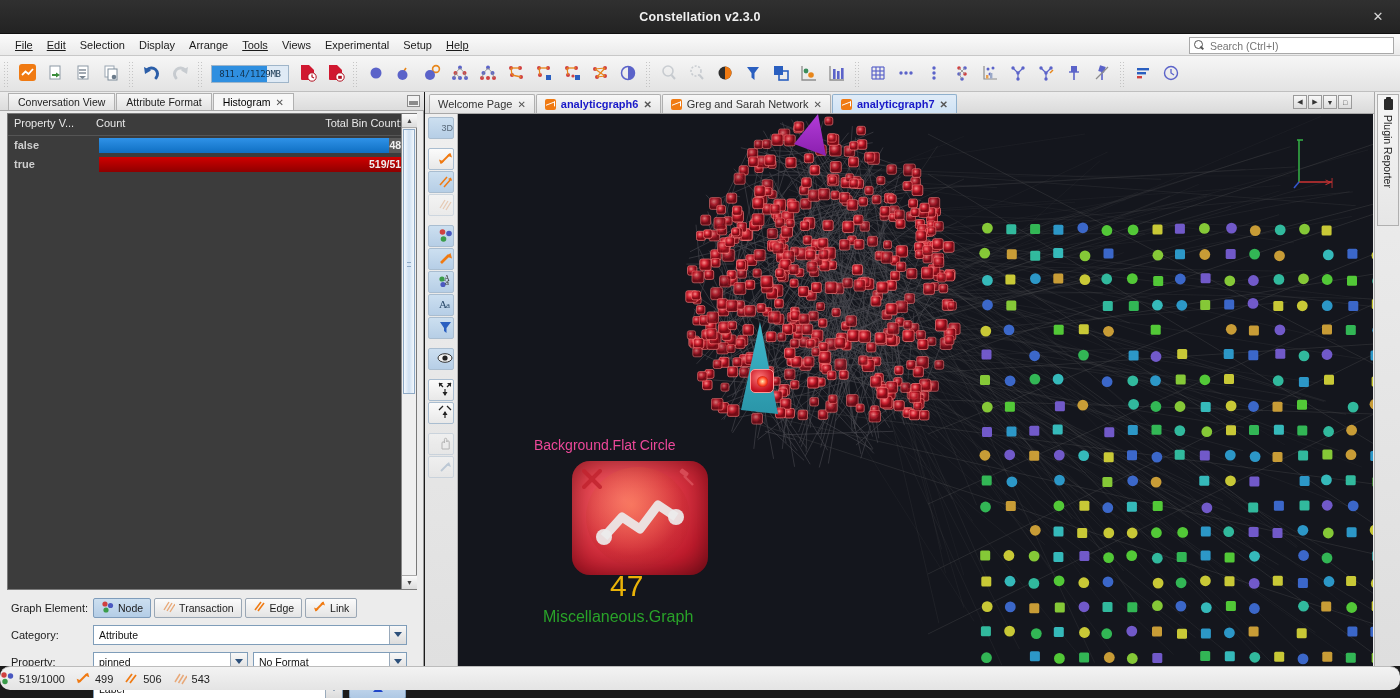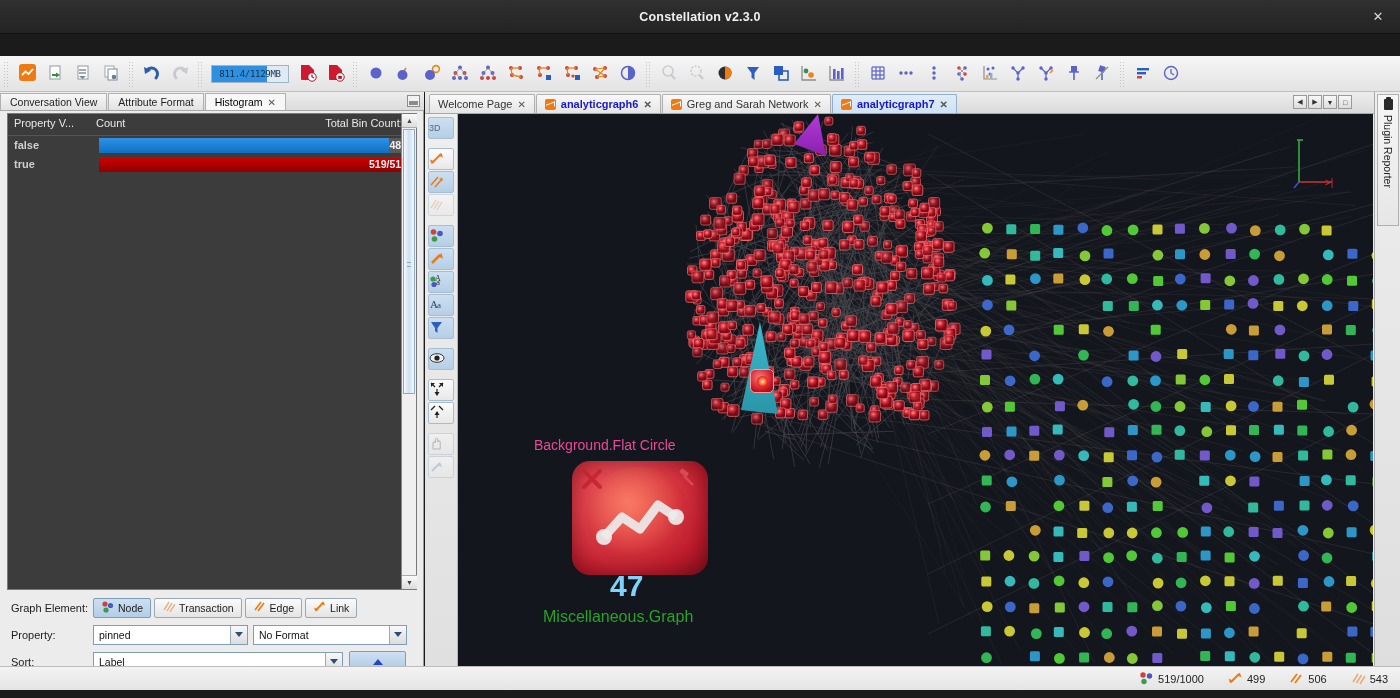--- a/index.html
+++ b/index.html
@@ -89,21 +89,21 @@
   }
 
   
   .leftpanel {
     position: absolute; left: 0; top: 92px; width: 424px; height: 574px;
     background: #ececec; border-right: 1px solid #9a9a9a;
   }
   .tabstrip-left {
     position: absolute; left: 0; top: 0; width: 424px; height: 19px;
     background: linear-gradient(#ededed,#dcdcdc); border-bottom: 1px solid #a8a8a8;
-    display: flex; align-items: flex-end; padding-left: 0;
+    display: flex; align-items: flex-end; padding-left: 8px;
   }
   .ltab {
     height: 17px; padding: 0 9px; font-size: 10.5px; color: #222;
     display: flex; align-items: center; gap: 5px;
     background: linear-gradient(#f7f7f7,#e2e2e2);
     border: 1px solid #b0b0b0; border-bottom: none; margin-right: 1px; cursor: pointer;
   }
   .ltab.active { background: #f7f7f7; color: #000; }
   .ltab .x { font-size: 10px; color: #555; }
   .ltab-float {
@@ -227,32 +227,32 @@
     background: #14161d; overflow: hidden;
   }
   .vtoolbar {
     position: absolute; left: 0; top: 22px; width: 33px; bottom: 0;
     background: linear-gradient(#efefef,#e0e0e0); border-right: 1px solid #b5b5b5;
     padding-top: 2px;
   }
   .vbtn {
     width: 26px; height: 22px; margin: 1px auto; border: 1px solid #a9bdd0; border-radius: 2px;
     background: linear-gradient(#fbfbfb,#e8e8e8);
-    display: flex; align-items: center; justify-content: flex-start; cursor: pointer; position: relative;
+    display: flex; align-items: center; justify-content: flex-end; cursor: pointer; position: relative;
   }
   .vbtn.on { background: linear-gradient(#ccdff0,#b6cee6); }
   .vbtn.off { opacity: .45; }
   .vgap { height: 7px; }
 
   .axisgizmo { position: absolute; right: 36px; top: 20px; width: 50px; height: 56px; }
 
   .statusbar {
     position: absolute; left: 0; top: 666px; width: 1400px; height: 24px;
     background: linear-gradient(#f3f3f3,#e4e4e4); border-top: 1px solid #bcbcbc;
-    display: flex; align-items: center; justify-content: flex-end; padding-right: 12px; gap: 24px;
+    display: flex; align-items: center; justify-content: flex-start; padding-right: 12px; gap: 11px; border-radius: 10px;
   }
   .sitem { display: flex; align-items: center; gap: 5px; font-size: 11px; color: #222; }
 
   .rightdock {
     position: absolute; right: 0; top: 92px; width: 26px; height: 574px;
     background: linear-gradient(#eeeeee,#dedede); border-left: 1px solid #a8a8a8;
   }
   .docktab {
     position: absolute; left: 2px; top: 2px; width: 22px; height: 132px;
     background: linear-gradient(#f6f6f6,#e6e6e6); border: 1px solid #b0b0b0;
@@ -260,21 +260,21 @@
   }
   .docktab .vtext {
     writing-mode: vertical-rl; font-size: 10.5px; color: #222; margin-top: 5px; white-space: nowrap;
   }
   .clipicon { width:9px;height:11px;background:#2a2a2a;border-radius:1px;position:relative; }
   .clipicon::before{content:"";position:absolute;left:2px;top:-2px;width:5px;height:3px;background:#2a2a2a;border-radius:1px;}
 
   
   .ovl { position: absolute; font-family: "Liberation Sans", sans-serif; white-space: nowrap; }
   .ovl-bg { color:#ec4899; font-size: 14px; }
-  .ovl-num { color:#7dd3fc; font-size: 30px; font-weight: 700; }
+  .ovl-num { color:#eab308; font-size: 30px; font-weight: 400; }
   .ovl-misc { color:#29a329; font-size: 16px; }
   .bignode {
     position: absolute; width: 136px; height: 114px; border-radius: 18px;
     background: radial-gradient(ellipse at 38% 34%, #f4666e 0%, #e03d49 38%, #bf1b2c 72%, #8d0f1d 100%);
     box-shadow: inset 0 0 24px rgba(0,0,0,.35);
   }
   .bignode .disc {
     position:absolute; left:14px; top:6px; width:104px; height:100px; border-radius:50%;
     background: radial-gradient(circle at 44% 38%, rgba(255,140,90,.55), rgba(190,40,40,.25) 60%, rgba(120,10,20,.05) 80%);
   }
@@ -292,20 +292,37 @@
 </head>
 <body>
 
 <div id="app">
 
   <div class="titlebar">
     <div class="title">Constellation v2.3.0</div>
     <div class="winclose">✕</div>
   </div>
 
+  <div class="menubar">
+    <div class="mi"><u>File</u></div>
+    <div class="mi"><u>Edit</u></div>
+    <div class="mi">Selection</div>
+    <div class="mi">Display</div>
+    <div class="mi">Arrange</div>
+    <div class="mi"><u>Tools</u></div>
+    <div class="mi">Views</div>
+    <div class="mi">Experimental</div>
+    <div class="mi">Setup</div>
+    <div class="mi"><u>Help</u></div>
+
+    <div class="searchbox">
+      <div class="sicon"></div>
+      <input placeholder="Search (Ctrl+I)" style="">
+    </div>
+  </div>
 
   <div class="toolbar">
     <div class="grip"></div>
     <div class="tgroup">
       <div class="tbtn">
         <span>
           <svg width="17" height="17">
               <rect x="0" y="0" width="17" height="17" rx="3" fill="#f07a12"></rect>
               <polyline points="3,11 6.5,7.5 9.5,10 14,5" stroke="#fff" stroke-width="1.8" fill="none"></polyline>
             </svg>
@@ -734,20 +751,29 @@
         <div class="segbtn">
           <span><svg width="13" height="13">
                 <line x1="2.5" y1="10.5" x2="10.5" y2="2.5" stroke="#f07a12" stroke-width="1.8"></line>
                 <polygon points="10.5,1.5 12,5.5 7.5,3.5" fill="#f07a12"></polygon>
                 <polygon points="2.5,11.5 1,7.5 5.5,9.5" fill="#f07a12"></polygon>
               </svg></span>
           <span>Link</span>
         </div>
       </div>
 
+      <div class="crow">
+        <div class="clabel">Category:</div>
+        <div class="combo" style="width:314px">
+          <span class="txt">Attribute</span>
+          <span class="arrowbox">
+              <i class="tri-down"></i>
+            </span>
+        </div>
+      </div>
 
       <div class="crow">
         <div class="clabel">Property:</div>
         <div class="combo" style="width:155px">
           <span class="txt">pinned</span>
           <span class="arrowbox">
               <i class="tri-down"></i>
             </span>
         </div>
         <div style="width:5px"></div>

